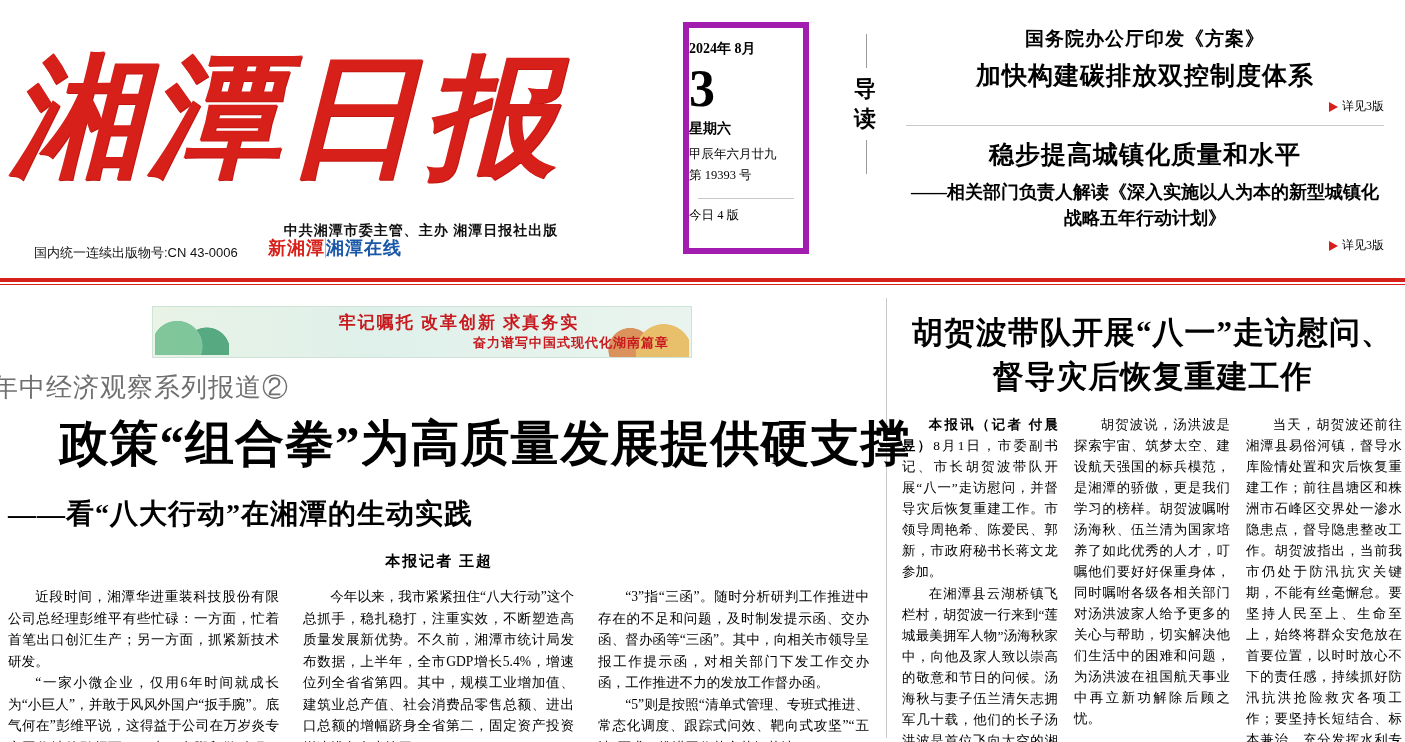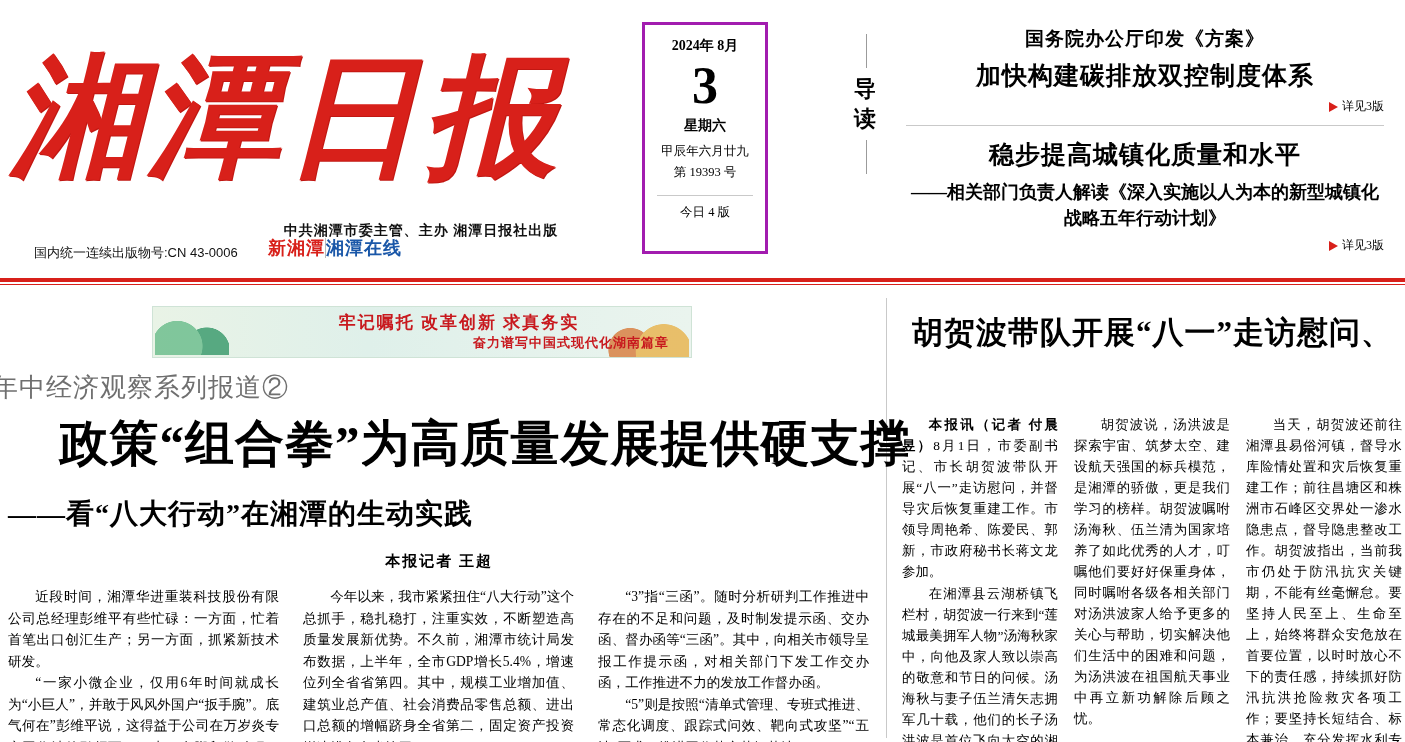--- a/index.html
+++ b/index.html
@@ -26,22 +26,22 @@
     position:absolute;left:34px;top:244px;font-size:13px;color:#111;
     font-family:"Liberation Sans",sans-serif;
   }
   .brandmarks{position:absolute;left:268px;top:236px;display:flex;align-items:center;}
   .bm{font-size:18px;font-weight:bold;color:#d8201a;font-family:"Liberation Serif",serif;letter-spacing:1px;}
   .bm.blue{color:#1a57a8;}
   .bm-sep{width:1px;height:20px;background:#bbb;}
 
   
   .datebox{
-    position:absolute;left:642px;top:22px;width:126px;height:232px;
-    border:3px solid #a21caf;text-align:center;box-sizing:border-box;
+    position:absolute;left:683px;top:22px;width:126px;height:232px;
+    border:6px solid #a21caf;text-align:left;box-sizing:border-box;
     padding-top:8px;
   }
   .datebox .ym{font-size:14px;font-weight:bold;margin-top:4px;}
   .datebox .dd{font-size:52px;font-weight:bold;line-height:58px;margin-top:2px;}
   .datebox .wk{font-size:14px;font-weight:bold;margin-top:2px;}
   .datebox .lunar{font-size:12.5px;margin-top:8px;}
   .datebox .issue{font-size:12.5px;margin-top:4px;}
   .datebox .hr{width:96px;height:1px;background:#c9c9c9;margin:14px auto 0;}
   .datebox .pages{font-size:12.5px;margin-top:8px;}
 
@@ -203,20 +203,21 @@
       </div>
       <div class="lcol">
         <p>“3”指“三函”。随时分析研判工作推进中存在的不足和问题，及时制发提示函、交办函、督办函等“三函”。其中，向相关市领导呈报工作提示函，对相关部门下发工作交办函，工作推进不力的发放工作督办函。</p>
         <p>“5”则是按照“清单式管理、专班式推进、常态化调度、跟踪式问效、靶向式攻坚”“五法”要求，推进工作落实落细落地。</p>
       </div>
     </div>
   </div>
 
   <div class="col-right">
     <div class="r-head1">胡贺波带队开展“八一”走访慰问、</div>
+    <div class="r-head2">督导灾后恢复重建工作</div>
 
     <div class="rcols">
       <div class="rcol">
         <p>
           <span class="lead">本报讯（记者  付晨昱）</span><span>8月1日，市委副书记、市长胡贺波带队开展“八一”走访慰问，并督导灾后恢复重建工作。市领导周艳希、陈爱民、郭新，市政府秘书长蒋文龙参加。</span>
         </p>
         <p>在湘潭县云湖桥镇飞栏村，胡贺波一行来到“莲城最美拥军人物”汤海秋家中，向他及家人致以崇高的敬意和节日的问候。汤海秋与妻子伍兰清矢志拥军几十载，他们的长子汤洪波是首位飞向太空的湘潭籍航天员，荣获“英雄航天员”荣誉称号和“二级航天功勋奖章”。</p>
       </div>
       <div class="rcol">
         <p>胡贺波说，汤洪波是探索宇宙、筑梦太空、建设航天强国的标兵模范，是湘潭的骄傲，更是我们学习的榜样。胡贺波嘱咐汤海秋、伍兰清为国家培养了如此优秀的人才，叮嘱他们要好好保重身体，同时嘱咐各级各相关部门对汤洪波家人给予更多的关心与帮助，切实解决他们生活中的困难和问题，为汤洪波在祖国航天事业中再立新功解除后顾之忧。</p>

